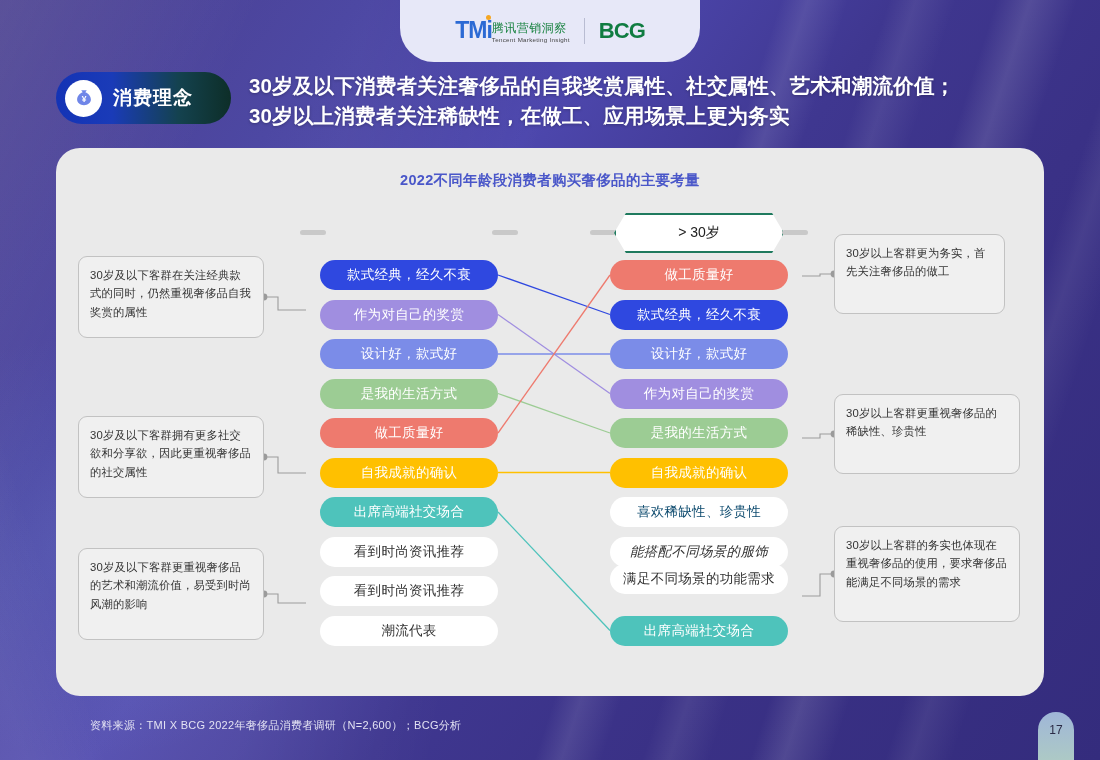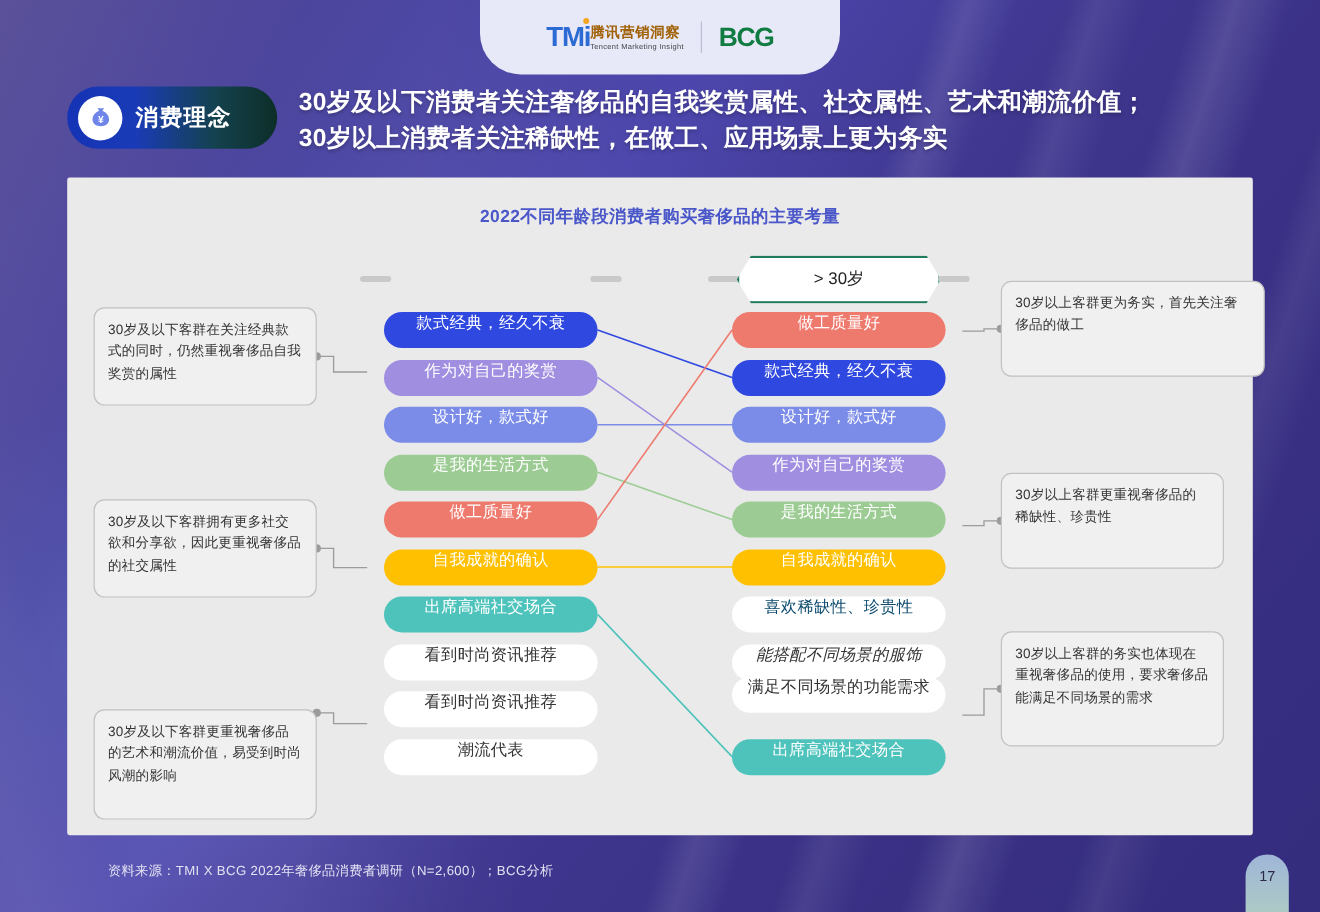--- a/index.html
+++ b/index.html
@@ -27,48 +27,48 @@
 
   
   .logo-tab{position:absolute;left:50%;top:0;transform:translateX(-50%);
     width:300px;height:62px;background:#e7e8f8;
     border-bottom-left-radius:34px;border-bottom-right-radius:34px;
     display:flex;align-items:center;justify-content:center;gap:14px;z-index:6;}
   .tmi-wrap{display:flex;align-items:center;gap:0;}
   .tmi-mark{font-size:23px;font-weight:bold;color:#2c6ad4;letter-spacing:-1px;position:relative;line-height:1;}
   .tmi-dot{position:absolute;right:1px;top:-4px;width:5px;height:5px;border-radius:50%;background:#f5a623;}
   .tmi-cn{line-height:1.05;}
-  .tmi-cn .cn{font-size:12px;font-weight:bold;color:#a16207;letter-spacing:.5px;}
+  .tmi-cn .cn{font-size:12px;font-weight:normal;color:#15803d;letter-spacing:.5px;}
   .tmi-cn .en{font-size:6.2px;color:#444;letter-spacing:.3px;display:block;margin-top:1px;}
   .logo-div{width:1px;height:26px;background:#b9bcd2;}
   .bcg{font-size:22px;font-weight:bold;color:#107c41;letter-spacing:-1px;}
 
   
   .head-row{position:absolute;left:56px;top:72px;display:flex;align-items:flex-start;gap:18px;z-index:5;}
   .badge{width:175px;height:52px;border-radius:26px;
     background:linear-gradient(90deg,#1433b5 0%,#1a3bb8 32%,#14424f 70%,#0d2e28 100%);
     display:flex;align-items:center;gap:11px;padding-left:9px;box-sizing:border-box;}
   .badge-ico{width:37px;height:37px;border-radius:50%;background:#fff;display:flex;align-items:center;justify-content:center;flex:0 0 auto;}
   .badge-txt{color:#fff;font-size:19px;font-weight:bold;letter-spacing:1px;}
   .headline{color:#fff;font-size:20.5px;font-weight:bold;line-height:1.45;white-space:pre-line;letter-spacing:.2px;
     text-shadow:0 1px 3px rgba(0,0,0,.25);margin-top:-1px;}
 
   
-  .card{position:absolute;left:56px;top:148px;width:988px;height:548px;background:#eaeaea;border-radius:2px;z-index:4;}
+  .card{position:absolute;left:56px;top:148px;width:988px;height:548px;background:#eaeaea;border-radius:24px;z-index:4;}
   .card-title{position:absolute;top:23px;left:0;right:0;text-align:center;color:#4a57c9;font-size:14.5px;font-weight:bold;letter-spacing:.3px;}
 
   svg.wires{position:absolute;left:0;top:0;width:988px;height:548px;overflow:visible;}
 
   
   .hex{position:absolute;height:40px;background:#fff;border:2px solid #1f7a5e;
     display:flex;align-items:center;justify-content:center;font-size:14px;color:#222;
     clip-path:polygon(7% 0,93% 0,100% 50%,93% 100%,7% 100%,0 50%);box-sizing:border-box;}
   .hex-line{position:absolute;height:5px;background:#c9c9c9;border-radius:3px;}
 
-  .pill{position:absolute;height:30px;border-radius:15px;display:flex;align-items:flex-start;
+  .pill{position:absolute;height:30px;border-radius:15px;display:flex;align-items:center;
     justify-content:center;font-size:13.5px;box-sizing:border-box;letter-spacing:.3px;}
   .pill.c{color:#fff;}
   .pill.w{background:#fff;color:#333;}
 
   .note{position:absolute;background:#f0f0f0;border:1px solid #c2c2c2;border-radius:9px;
     box-sizing:border-box;padding:9px 11px;font-size:11.3px;color:#333;line-height:1.62;letter-spacing:.2px;}
 
   
   .source{position:absolute;left:90px;top:718px;color:#e3e2f3;font-size:11px;letter-spacing:.3px;z-index:5;}
   .pagebadge{position:absolute;right:26px;top:712px;width:36px;height:52px;
@@ -204,23 +204,23 @@
       <div class="pill w" style="left: 554px; top: 416px; width: 178px; color: rgb(51, 51, 51);">
         <span>满足不同场景的功能需求</span>
       </div>
       <div class="pill c" style="left: 554px; top: 467.5px; width: 178px; background: rgb(78, 195, 187); color: rgb(255, 255, 255);">
         <span>出席高端社交场合</span>
       </div>
     </div>
   <div id="notes-l">
       <div class="note" style="left: 22px; top: 108px; width: 186px; min-height: 82px;"><span>30岁及以下客群在关注经典款式的同时，仍然重视奢侈品自我奖赏的属性</span></div>
       <div class="note" style="left: 22px; top: 268px; width: 186px; min-height: 82px;"><span>30岁及以下客群拥有更多社交欲和分享欲，因此更重视奢侈品的社交属性</span></div>
-      <div class="note" style="left: 22px; top: 400px; width: 186px; min-height: 92px; margin-top: 43px;"><span>30岁及以下客群更重视奢侈品的艺术和潮流价值，易受到时尚风潮的影响</span></div>
+      <div class="note" style="left: 22px; top: 400px; width: 186px; min-height: 92px;"><span>30岁及以下客群更重视奢侈品的艺术和潮流价值，易受到时尚风潮的影响</span></div>
     </div>
   <div id="notes-r">
-      <div class="note" style="left: 778px; top: 86px; width: 220px; min-height: 80px;"><span>30岁以上客群更为务实，首先关注奢侈品的做工</span></div>
+      <div class="note" style="left: 778px; top: 86px; width: 171px; min-height: 80px;"><span>30岁以上客群更为务实，首先关注奢侈品的做工</span></div>
       <div class="note" style="left: 778px; top: 246px; width: 186px; min-height: 80px;"><span>30岁以上客群更重视奢侈品的稀缺性、珍贵性</span></div>
       <div class="note" style="left: 778px; top: 378px; width: 186px; min-height: 96px;"><span>30岁以上客群的务实也体现在重视奢侈品的使用，要求奢侈品能满足不同场景的需求</span></div>
     </div>
 </div>
 
 <div class="source">资料来源：TMI X BCG 2022年奢侈品消费者调研（N=2,600）；BCG分析</div>
 <div class="pagebadge">17</div>
 
 </body></html>

